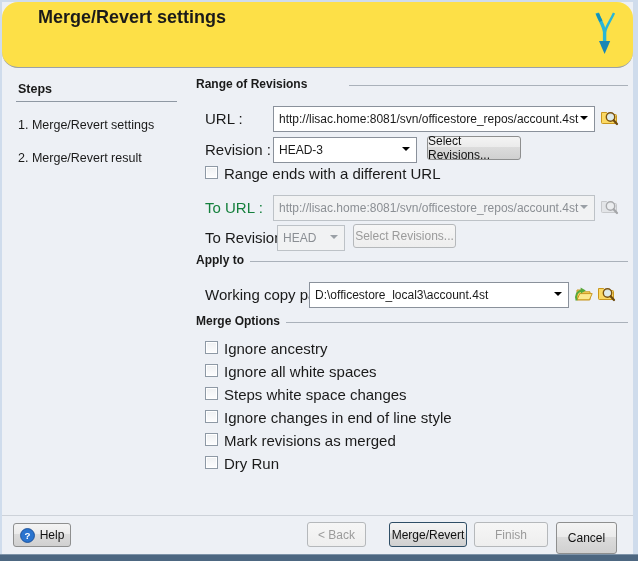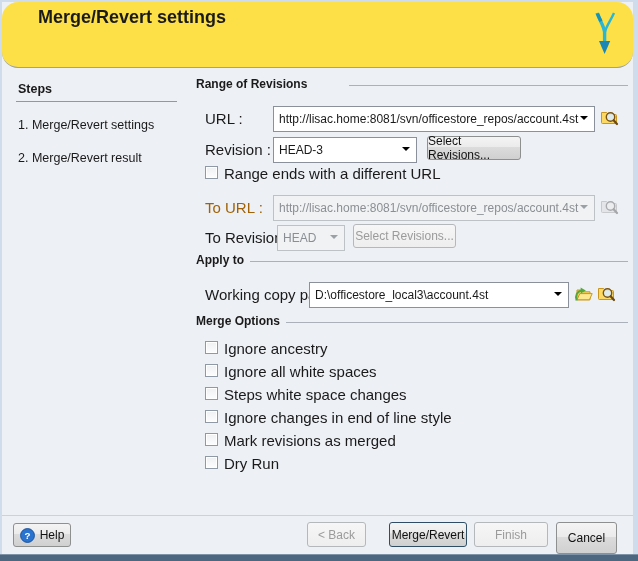--- a/index.html
+++ b/index.html
@@ -87,21 +87,21 @@
   <div class="lbl" style="left:205px;top:141px;">Revision :</div>
   <div class="combo" style="left:273px;top:137px;width:144px;">
     <span>HEAD-3</span>
     <span class="arrow"></span>
   </div>
   <div class="btn" style="left:427px;top:136px;width:94px;height:24px;">Select Revisions...</div>
 
   <div class="cb" style="left:205px;top:166px;"></div>
   <div class="lbl" style="left:224px;top:165px;">Range ends with a different URL</div>
 
-  <div class="lbl" style="left:205px;top:199px;color:#a16207;">To URL :</div>
+  <div class="lbl" style="left:205px;top:199px;color:#15803d;">To URL :</div>
   <div class="combo disabled" style="left:273px;top:195px;width:322px;">
     <span>http://lisac.home:8081/svn/officestore_repos/account.4st</span>
     <span class="arrow"></span>
   </div>
   <div class="icon-btn disabled" style="left:599px;top:197px;">
     <svg width="19" height="17" viewBox="0 0 19 17">
       <path d="M1.5 3.5 h5.2 l1.8 2 H15.5 a1 1 0 0 1 1 1 v7 a1 1 0 0 1 -1 1 H2.5 a1 1 0 0 1 -1 -1 Z" fill="#fbd964" stroke="#c9971f" stroke-width="1"></path>
       <circle cx="10.5" cy="8" r="4.2" fill="#dcecf8" fill-opacity="0.9" stroke="#7a5310" stroke-width="1.4"></circle>
       <line x1="13.6" y1="11.2" x2="17" y2="15" stroke="#6e4a0e" stroke-width="2.2" stroke-linecap="round"></line>
     </svg>

